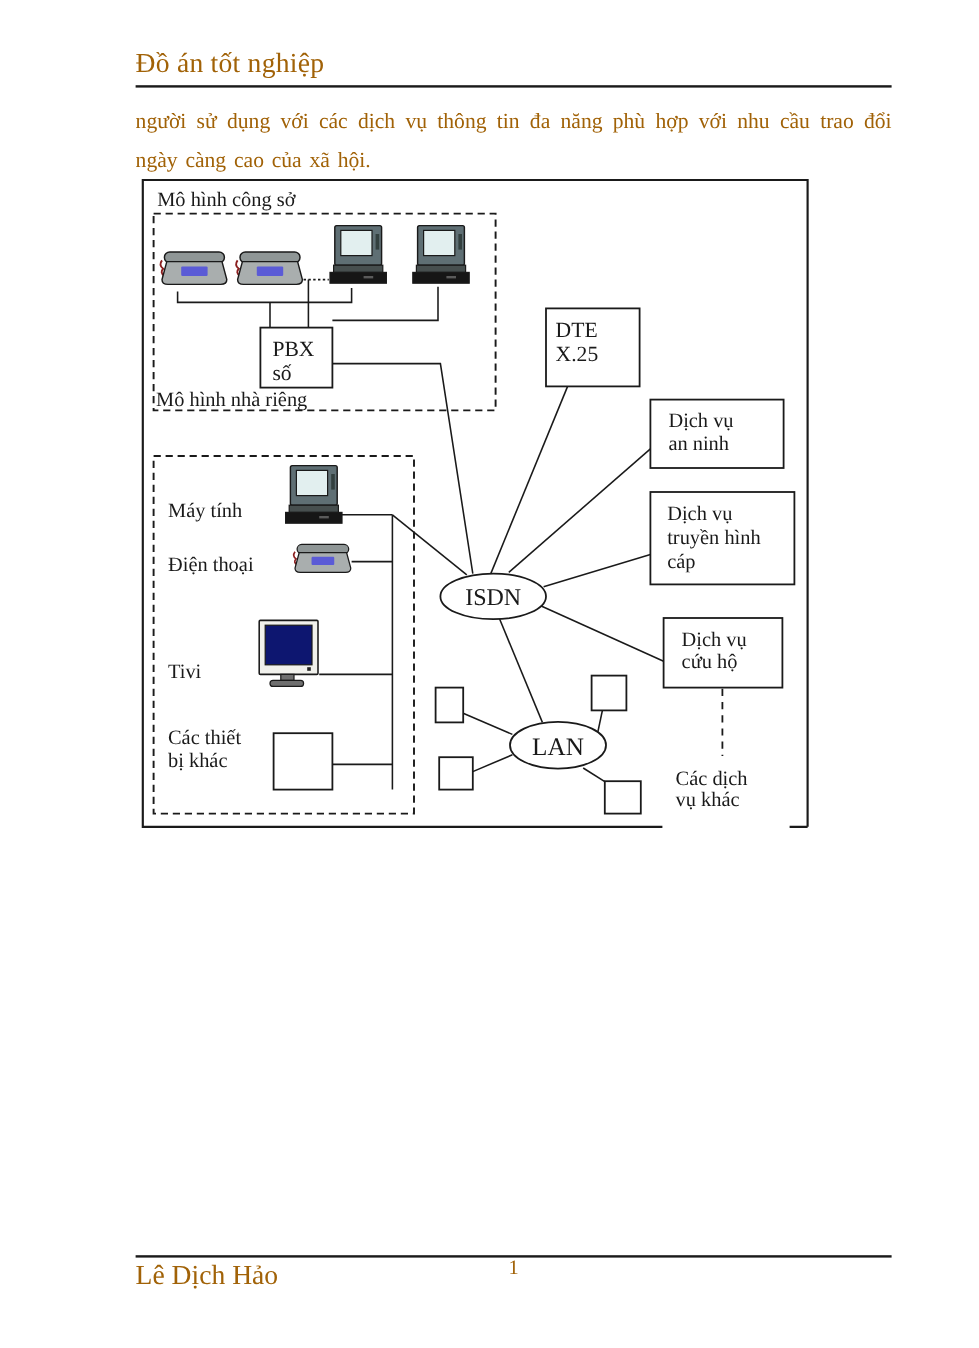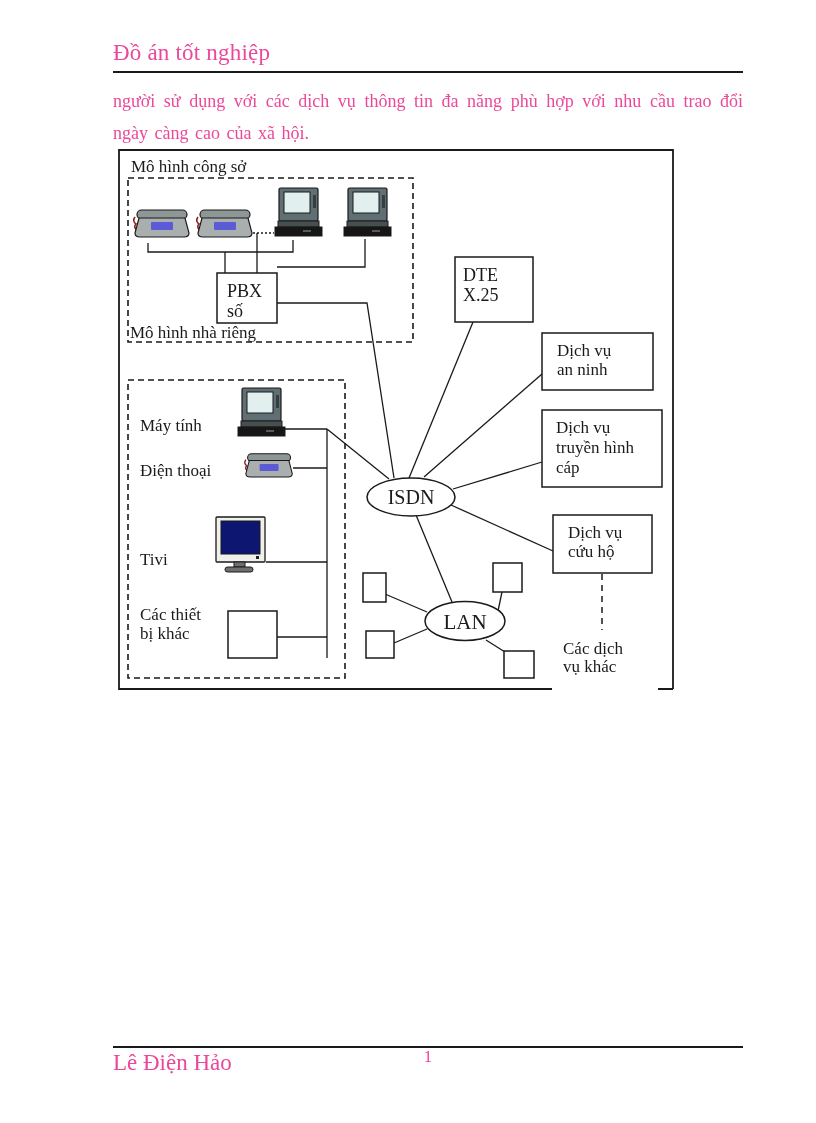--- a/index.html
+++ b/index.html
@@ -1,18 +1,18 @@
 <!DOCTYPE html>
 <html><head>
 <meta charset="utf-8">
 <style>
   html,body { margin:0; padding:0; background:#ffffff; }
   .page {
     position:relative; width:816px; height:1123px; background:#ffffff;
-    font-family:"Liberation Serif","DejaVu Serif",serif; color:#ec4899; overflow:hidden;
+    font-family:"Liberation Serif","DejaVu Serif",serif; color:#a16207; overflow:hidden;
   }
   .header-title {
     position:absolute; left:113px; top:40px; width:630px;
     font-size:23px; letter-spacing:0.2px; padding-bottom:5px;
     border-bottom:2px solid #1a1a1a;
   }
   .body-text {
     position:absolute; left:113px; top:86px; width:630px; margin:0;
     font-size:18px; line-height:1.75; text-align:justify; word-spacing:2px;
   }
@@ -147,16 +147,16 @@
     <path class="ln" d="M486,640 L505,652"></path>
     <rect class="bx" x="363" y="573" width="23" height="29"></rect>
     <rect class="bx" x="366" y="631" width="28" height="27"></rect>
     <rect class="bx" x="493" y="563" width="29" height="29"></rect>
     <rect class="bx" x="504" y="651" width="30" height="27"></rect>
     <ellipse class="bx" cx="465" cy="621" rx="40" ry="19.5"></ellipse>
     <text class="t21" x="465" y="629" text-anchor="middle">LAN</text>
   </svg>
 
   <div class="footer-rule"></div>
-  <div class="footer-author">Lê Điện Hảo</div>
+  <div class="footer-author">Lê Dịch Hảo</div>
   <div class="footer-page">1</div>
 
 </div>
 
 </body></html>

